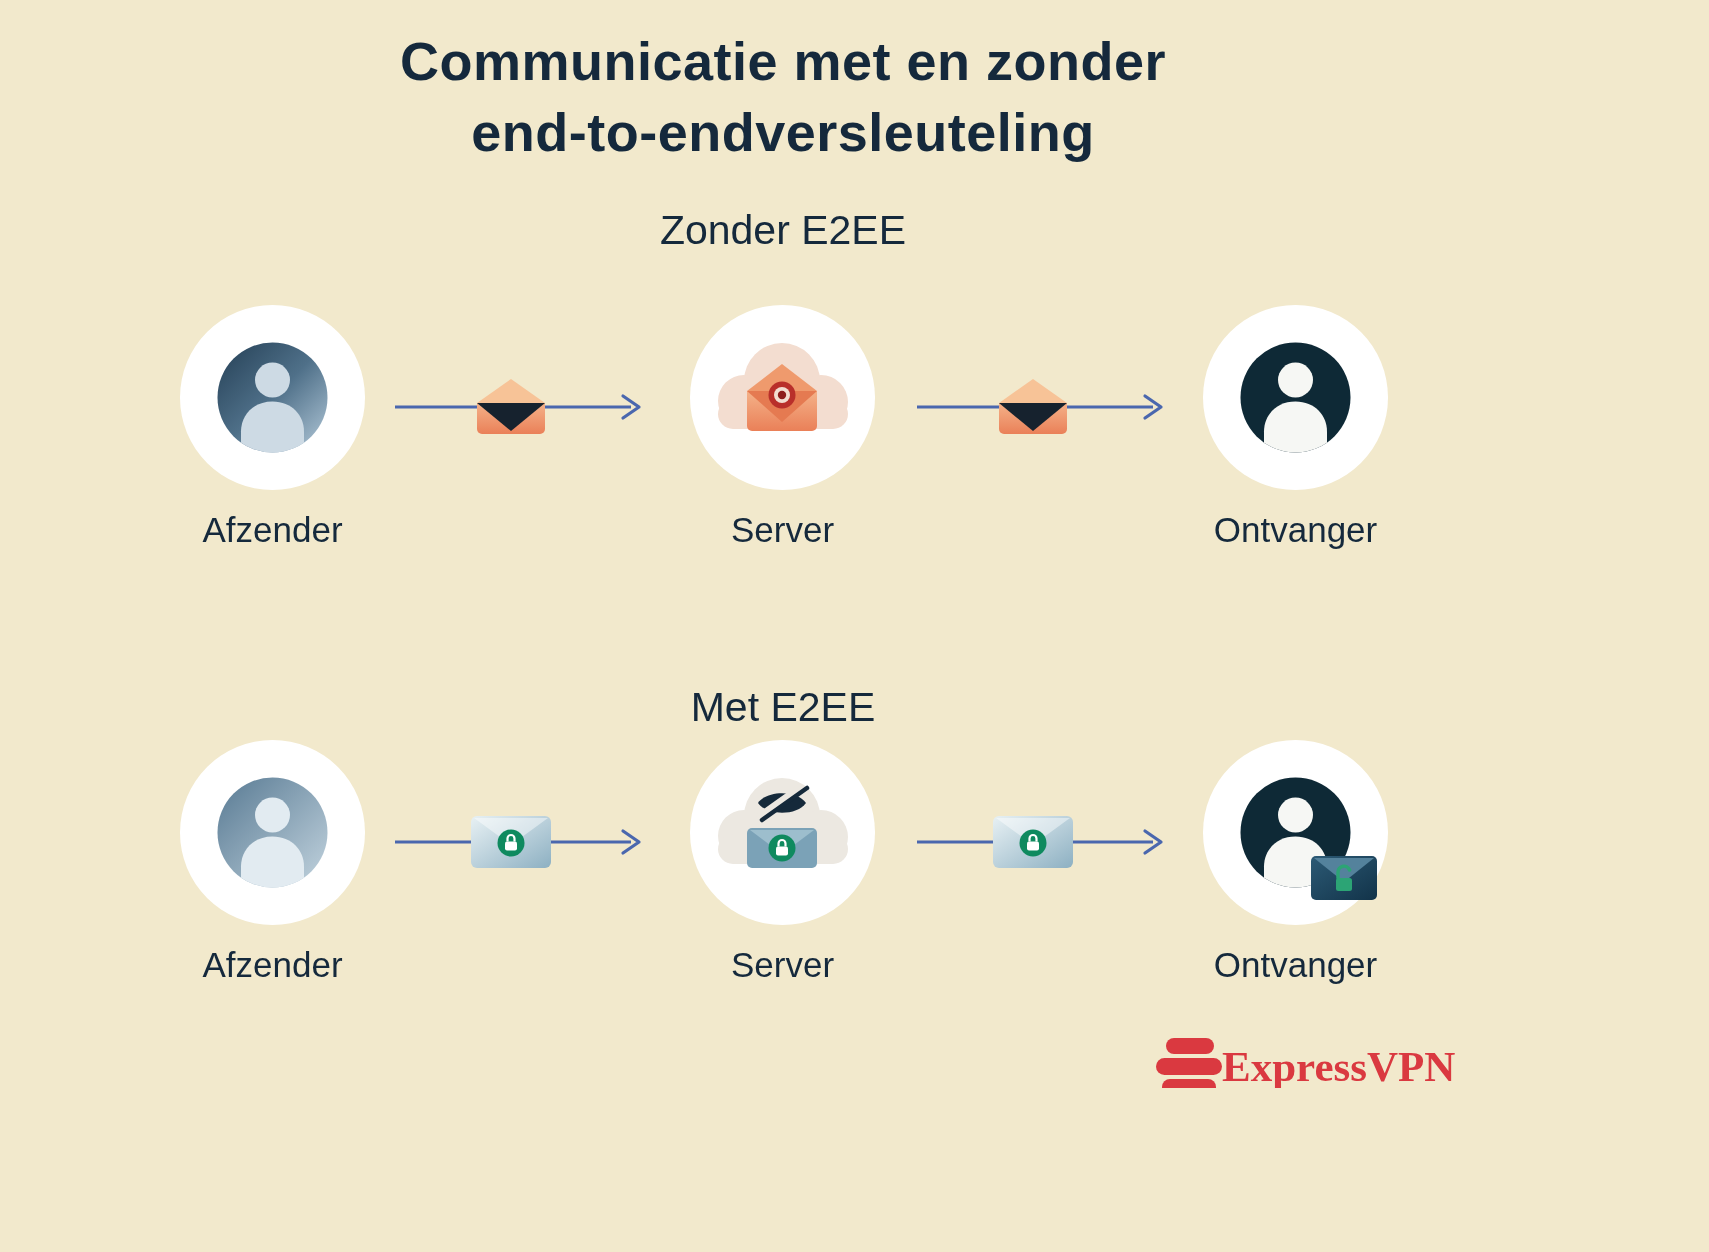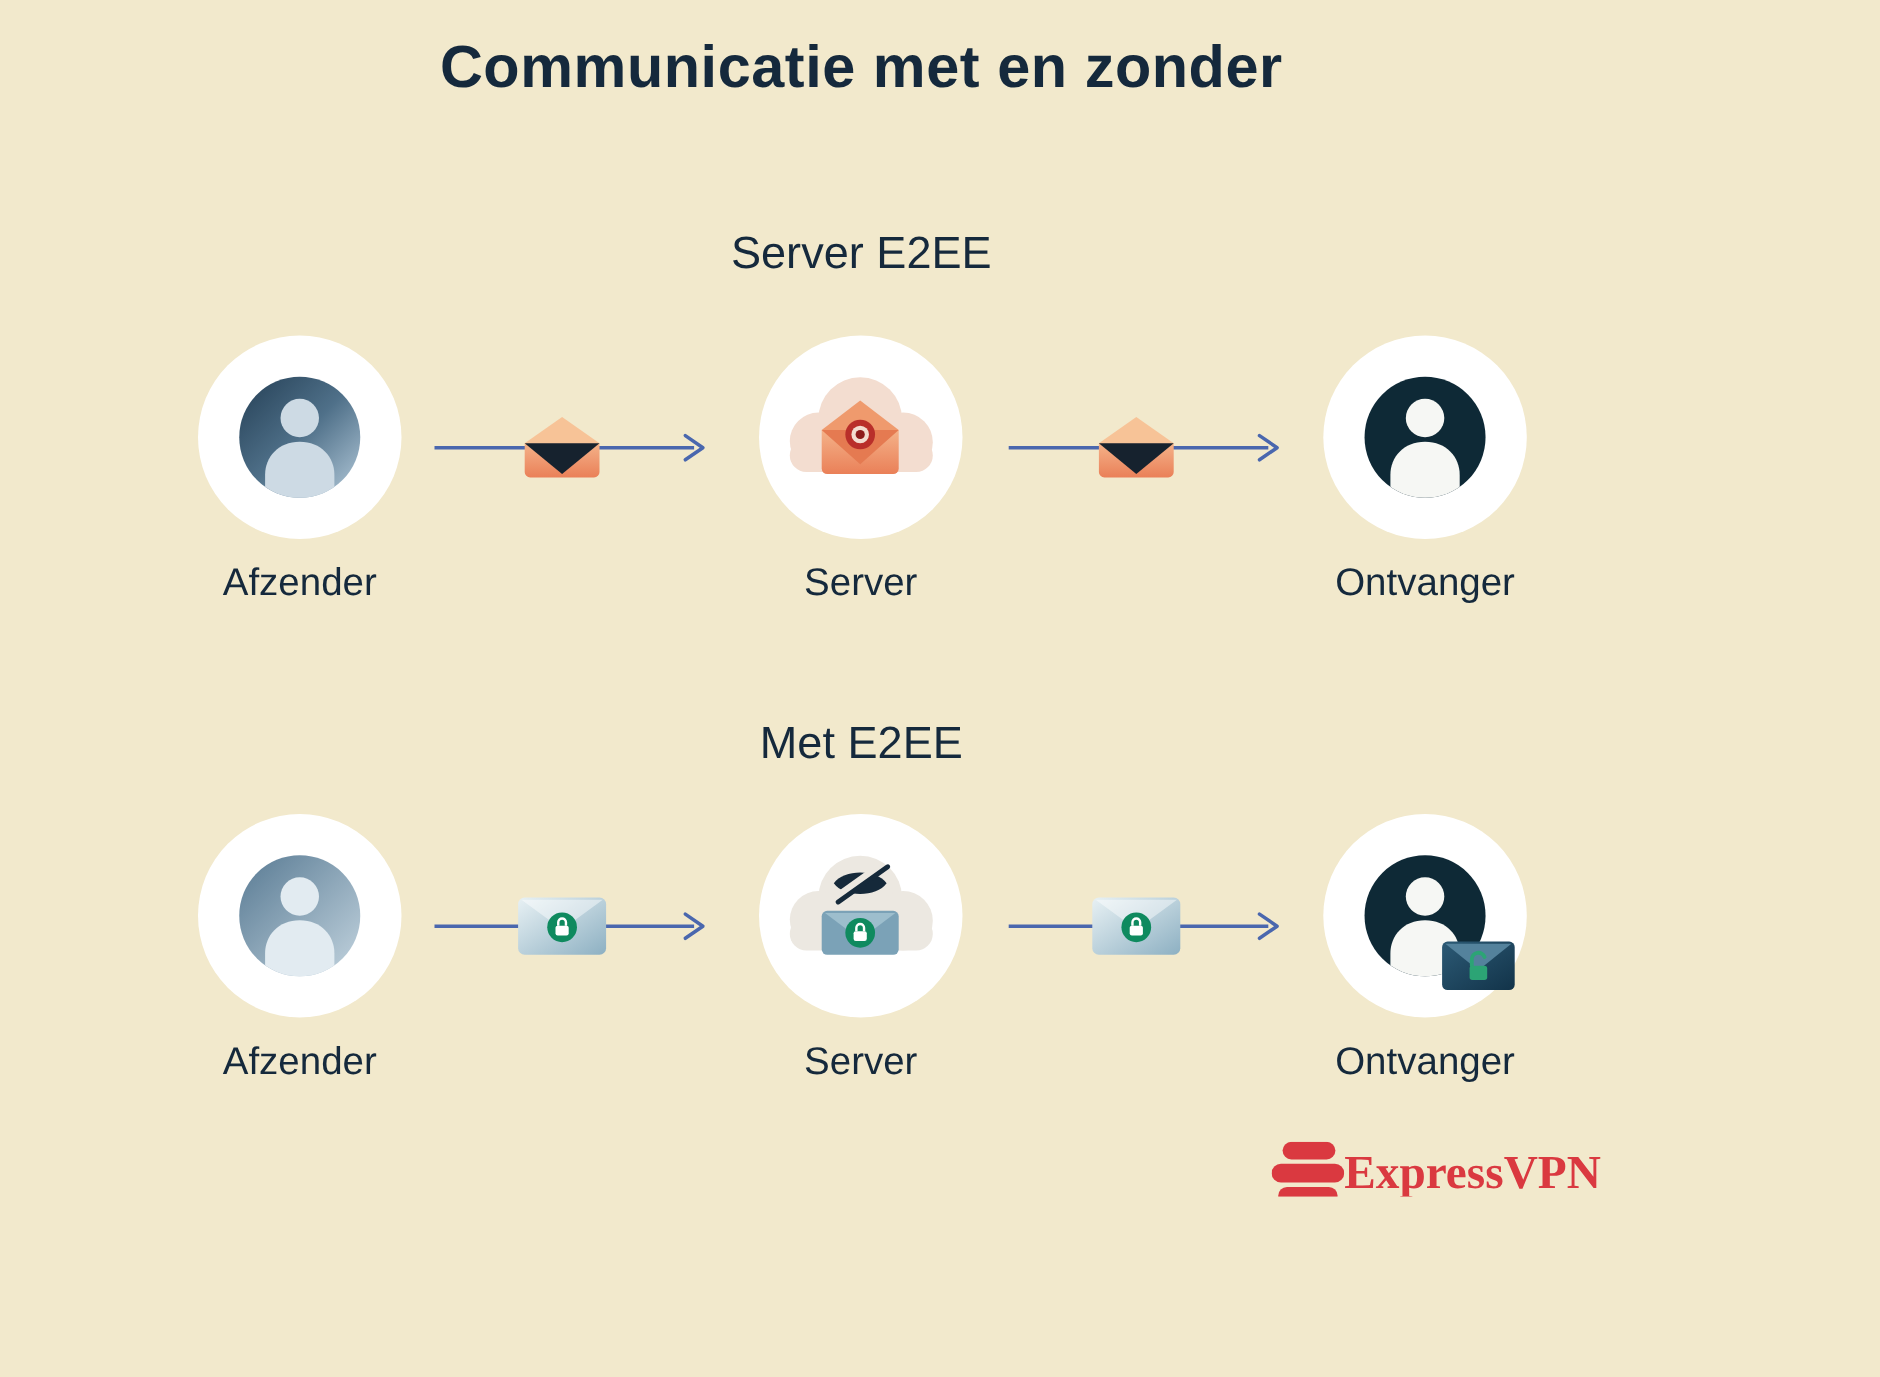--- a/index.html
+++ b/index.html
@@ -139,23 +139,24 @@
       <rect x="0" y="20" width="66" height="17" rx="8.5"></rect>
       <rect x="6" y="41" width="54" height="16" rx="8"></rect>
     </g>
   </defs>
 </svg>
 
 <div class="canvas">
 
   <div class="centered title">
     <div>Communicatie met en zonder</div>
-  </div>
-
-  <div class="centered section-heading" style="top:207px">Server E2EE</div>
+    <div>end-to-endversleuteling</div>
+  </div>
+
+  <div class="centered section-heading" style="top:207px">Zonder E2EE</div>
 
   <div class="node" style="left:180px;top:305px">
     <div class="circle">
       <svg viewBox="0 0 185 185">
           <use href="#avatar-sender-1"></use>
         </svg>
     </div>
     <div class="node-label">Afzender</div>
   </div>
 
@@ -192,21 +193,21 @@
 
   <div class="node" style="left:1203px;top:305px">
     <div class="circle">
       <svg viewBox="0 0 185 185">
           <use href="#avatar-receiver"></use>
         </svg>
     </div>
     <div class="node-label">Ontvanger</div>
   </div>
 
-  <div class="centered section-heading" style="top:652px">Met E2EE</div>
+  <div class="centered section-heading" style="top:684px">Met E2EE</div>
 
   <div class="node" style="left:180px;top:740px">
     <div class="circle">
       <svg viewBox="0 0 185 185">
           <use href="#avatar-sender-2"></use>
         </svg>
     </div>
     <div class="node-label">Afzender</div>
   </div>
 

